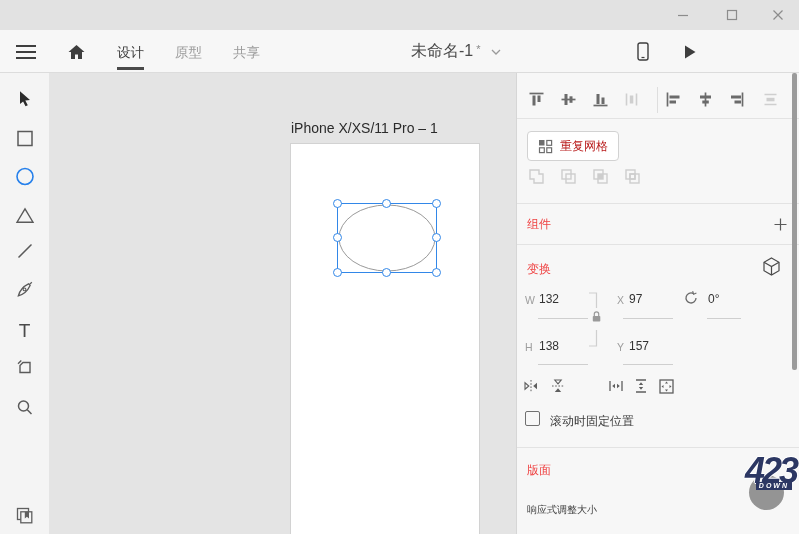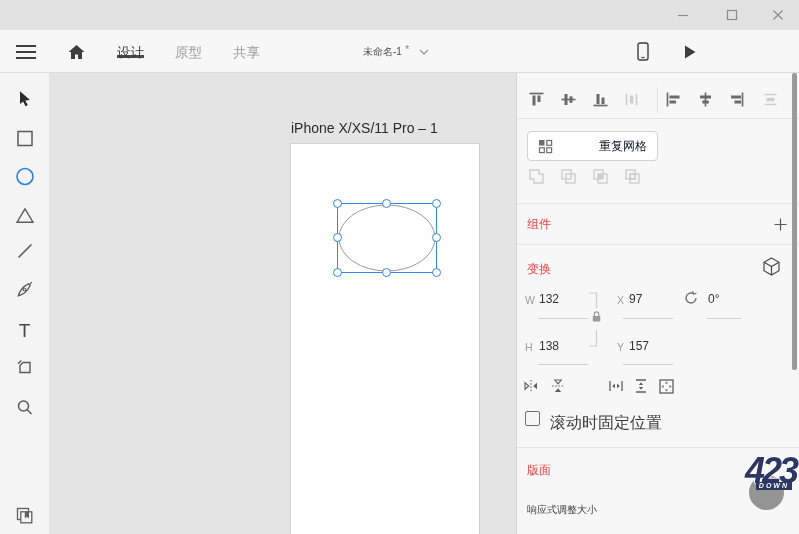--- a/index.html
+++ b/index.html
@@ -7,23 +7,23 @@
   .app{position:relative;width:799px;height:534px;background:#e4e4e4;overflow:hidden;}
 
   
   .titlebar{position:absolute;top:0;left:0;right:0;height:30px;background:#e2e2e2;}
   .win-btn{position:absolute;top:0;width:30px;height:30px;display:flex;align-items:center;justify-content:center;cursor:pointer;}
   .win-btn svg{display:block;}
 
   
   .menubar{position:absolute;top:30px;left:0;right:0;height:43px;background:#f7f7f7;border-bottom:1px solid #dcdcdc;box-sizing:border-box;}
   .mb-item{position:absolute;top:0;height:43px;display:flex;align-items:center;}
-  .tab{font-size:13.5px;color:#9b9b9b;height:28px;box-sizing:border-box;display:flex;align-items:flex-start;padding-top:14px;cursor:pointer;}
+  .tab{font-size:13.5px;color:#9b9b9b;height:40px;box-sizing:border-box;display:flex;align-items:flex-start;padding-top:14px;cursor:pointer;}
   .tab.active{color:#3c3c3c;border-bottom:3px solid #4a4a4a;}
-  .doc-title{font-size:10px;color:#4a4a4a;}
+  .doc-title{font-size:16px;color:#4a4a4a;margin-left:48px;}
   .doc-star{font-size:11px;color:#8a8a8a;margin-left:3px;position:relative;top:-3px;}
   .zoom-field{font-size:12.5px;color:#3f3f3f;border-bottom:1px solid #c7c7c7;padding:2px 4px 3px 2px;min-width:44px;}
 
   
   .main{position:absolute;top:73px;left:0;right:0;bottom:0;display:flex;}
   .tools{position:relative;width:49px;background:#f4f4f4;flex:0 0 49px;}
   .tool{position:absolute;left:50%;transform:translateX(-50%);cursor:pointer;display:flex;align-items:center;justify-content:center;}
   .canvas{position:relative;flex:1;background:#e4e4e4;overflow:hidden;}
   .inspector{position:relative;width:282px;flex:0 0 282px;background:#f7f7f7;border-left:1px solid #d6d6d6;box-sizing:content-box;}
 
@@ -35,27 +35,27 @@
   .h-nw{left:-5px;top:-5px}.h-n{left:50%;margin-left:-5px;top:-5px}.h-ne{right:-5px;top:-5px}
   .h-w{left:-5px;top:50%;margin-top:-5px}.h-e{right:-5px;top:50%;margin-top:-5px}
   .h-sw{left:-5px;bottom:-5px}.h-s{left:50%;margin-left:-5px;bottom:-5px}.h-se{right:-5px;bottom:-5px}
 
   
   .sep{position:absolute;left:0;right:0;height:1px;background:#e3e3e3;}
   .icon-btn{position:absolute;cursor:pointer;display:flex;align-items:center;justify-content:center;}
   .v-div{position:absolute;width:1px;background:#dedede;}
   .rg-btn{position:absolute;left:10px;top:58px;height:28px;background:#ffffff;border:1px solid #d2d2d2;border-radius:4px;
     display:flex;align-items:center;padding:0 10px;gap:7px;cursor:pointer;}
-  .rg-label{font-size:12px;color:#0f172a;margin-left:39px;}
+  .rg-label{font-size:12px;color:#b91c1c;}
   .sec-title{position:absolute;left:10px;font-size:12px;color:#ef4444;}
   .f-label{position:absolute;font-size:10.5px;color:#9d9d9d;}
   .f-value{position:absolute;font-size:12px;color:#333;}
   .f-line{position:absolute;height:1px;background:#cfcfcf;}
   .cb{position:absolute;left:8px;top:338px;width:15px;height:15px;border:1.5px solid #707070;border-radius:2px;background:#f7f7f7;box-sizing:border-box;cursor:pointer;}
-  .cb-label{position:absolute;left:33px;top:340px;font-size:16px;color:#3c3c3c;}
+  .cb-label{position:absolute;left:33px;top:340px;font-size:12px;color:#3c3c3c;}
   .resp-label{position:absolute;left:10px;top:430px;font-size:10px;color:#3f3f3f;cursor:pointer;}
   .scroll-thumb{position:absolute;right:2px;top:0;width:5px;height:297px;background:#9b9b9b;border-radius:2px;cursor:pointer;}
 
   
   .wm{position:absolute;right:2px;bottom:21px;width:112px;height:54px;z-index:50;pointer-events:none;}
   .wm-circle{position:absolute;right:13px;top:16px;width:35px;height:35px;border-radius:50%;background:#949494;}
   .wm-423{position:absolute;top:-6px;right:1px;font-style:italic;font-weight:900;font-size:36px;line-height:36px;
     color:#2c3763;letter-spacing:-3px;text-shadow:-1px 0 0 #fff,1px 0 0 #fff,0 1px 0 #fff,0 -1px 0 #fff;}
   .wm-down{position:absolute;top:23px;right:5px;font-size:7px;font-weight:bold;font-style:italic;color:#ffffff;
     background:#2c3763;padding:0 3px;letter-spacing:2px;line-height:8px;}

